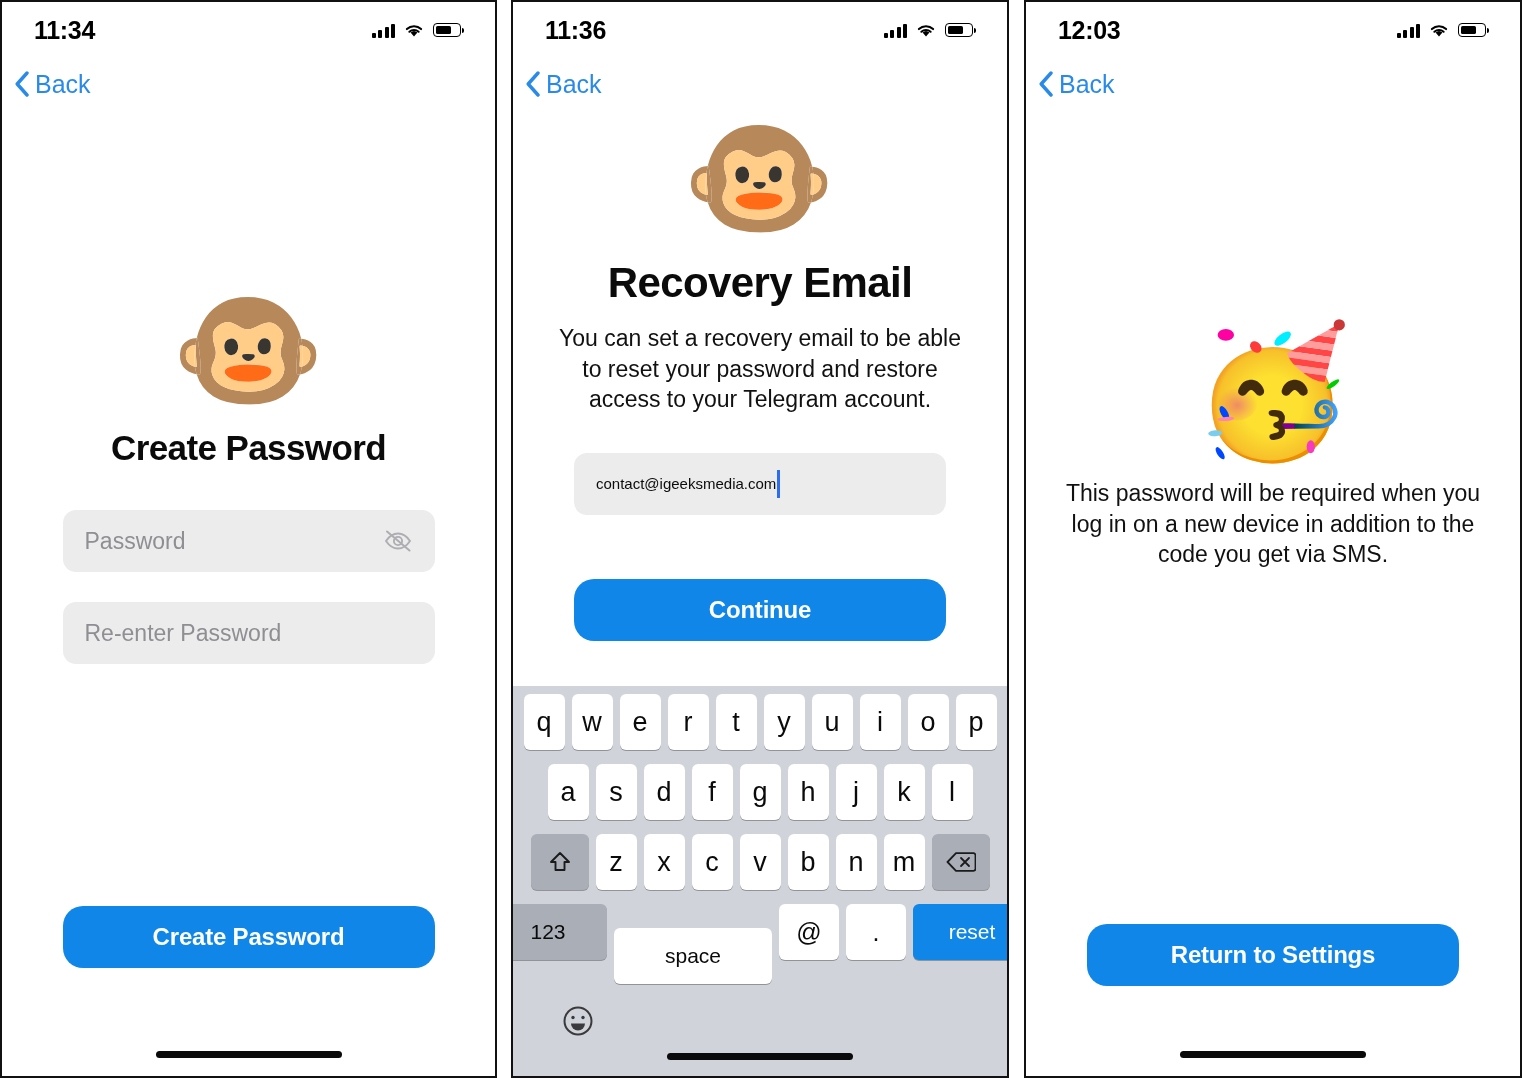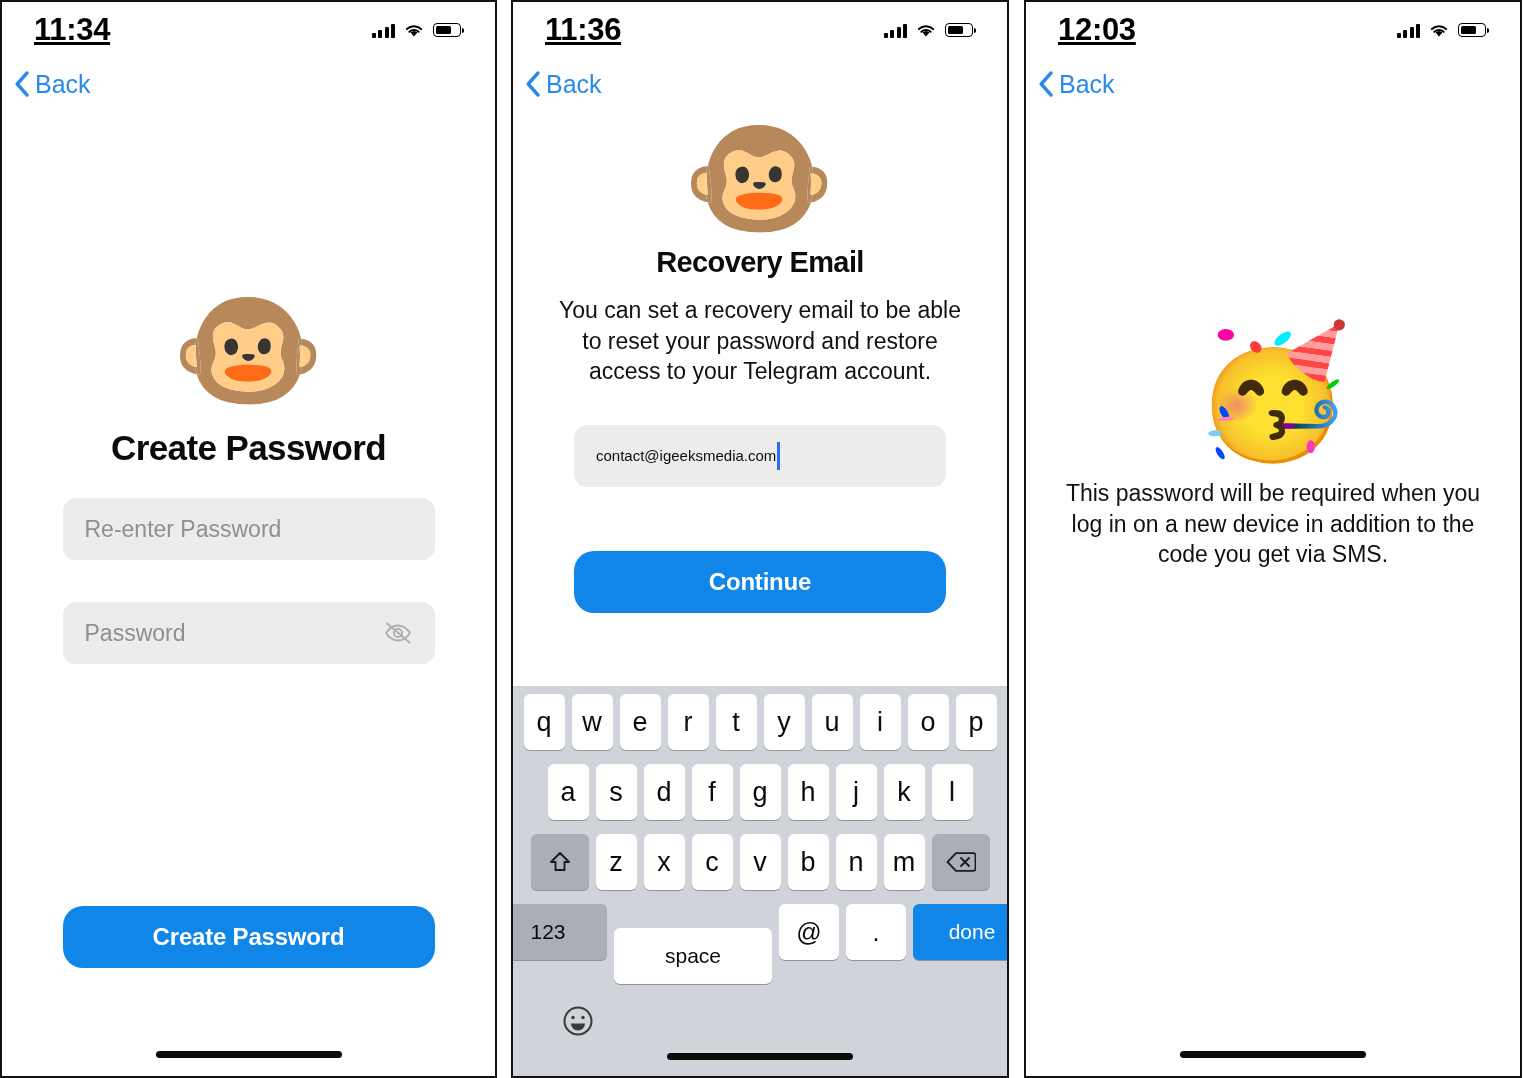--- a/index.html
+++ b/index.html
@@ -47,25 +47,24 @@
   
   .statusbar {
     height: 56px;
     display: flex;
     align-items: center;
     justify-content: space-between;
     padding: 0 34px 0 32px;
     flex: 0 0 auto;
   }
   .status-time {
-    font-size: 31px;
+    font-size: 25px;
     font-weight: bold;
     color: #000;
     letter-spacing: -0.3px;
-    text-decoration: underline;
   }
   .status-icons {
     display: flex;
     align-items: center;
     gap: 9px;
   }
   .signal { display: flex; align-items: flex-end; gap: 2.5px; height: 15px; }
   .signal i {
     display: block;
     width: 4px;
@@ -294,21 +293,21 @@
   }
 
   
   .p1-emoji { margin-top: 178px; font-size: 124px; }
   .p1-title { margin-top: 16px; font-size: 35px; }
   .p1-field-1 { margin-top: 42px; }
   .p1-field-2 { margin-top: 30px; }
   .p1-cta { position: absolute; left: 50%; transform: translateX(-50%); bottom: 108px; }
 
   .p2-emoji { margin-top: 6px; font-size: 124px; }
-  .p2-title { margin-top: 6px; font-size: 29px; }
+  .p2-title { margin-top: 19px; font-size: 42px; }
   .p2-sub   { margin-top: 16px; font-size: 23px; width: 420px; }
   .p2-field { margin-top: 38px; }
   .p2-cta   { margin-top: 64px; }
 
   .p3-emoji { margin-top: 218px; font-size: 128px; }
   .p3-title { margin-top: 16px; font-size: 35px; }
   .p3-sub   { margin-top: 22px; font-size: 23px; width: 420px; }
   .p3-cta   { position: absolute; left: 50%; transform: translateX(-50%); bottom: 90px; }
 </style>
 </head>
@@ -345,31 +344,31 @@
             <path d="M13 2 L3.2 13 L13 24" stroke="#2a8ae8" stroke-width="3.4" fill="none" stroke-linecap="round" stroke-linejoin="round"></path>
           </svg>
           <span>Back</span>
         </button>
       </div>
 
       <div class="content">
         <div class="emoji p1-emoji">🐵</div>
         <div class="title p1-title">Create Password</div>
 
-        <div class="field p1-field-2">
-          <span class="ph">Re-enter Password</span>
-        </div>
-
         <div class="field p1-field-1">
           <span class="ph">Password</span>
           <svg class="eye-slash" viewBox="0 0 30 24">
             <path d="M3 12 C7 6 11.5 4.5 15 4.5 C18.5 4.5 23 6 27 12 C23 18 18.5 19.5 15 19.5 C11.5 19.5 7 18 3 12 Z" stroke="#aeaeb2" stroke-width="1.9" fill="none"></path>
             <circle cx="15" cy="12" r="4.1" stroke="#aeaeb2" stroke-width="1.9" fill="none"></circle>
             <path d="M4 2.5 L26.5 21.5" stroke="#aeaeb2" stroke-width="2" stroke-linecap="round"></path>
           </svg>
+        </div>
+
+        <div class="field p1-field-2">
+          <span class="ph">Re-enter Password</span>
         </div>
 
         <button class="primary-btn p1-cta">Create Password</button>
       </div>
 
       <div class="home-ind"></div>
     </div>
   </div>
 
   <div class="gap-a"></div>
@@ -461,21 +460,21 @@
               <path d="M10 2.2 L27.5 2.2 a2 2 0 0 1 2 2 L29.5 17.8 a2 2 0 0 1 -2 2 L10 19.8 L1.5 11 Z" fill="none" stroke="#1b1b1b" stroke-width="1.8" stroke-linejoin="round"></path>
               <path d="M15 7 L23 15 M23 7 L15 15" stroke="#1b1b1b" stroke-width="1.8" stroke-linecap="round"></path>
             </svg>
           </div>
         </div>
         <div class="krow r4">
           <div class="key num">123</div>
           <div class="key space">space</div>
           <div class="key at">@</div>
           <div class="key dot">.</div>
-          <div class="key done">done</div>
+          <div class="key done">reset</div>
         </div>
         <div class="kb-bottom">
           <svg class="emoji-key" viewBox="0 0 34 34">
             <circle cx="17" cy="17" r="13.5" fill="none" stroke="#3a3a3c" stroke-width="2"></circle>
             <circle cx="12" cy="13.5" r="1.7" fill="#3a3a3c"></circle>
             <circle cx="22" cy="13.5" r="1.7" fill="#3a3a3c"></circle>
             <path d="M10 19.5 a7 7 0 0 0 14 0 Z" fill="#3a3a3c"></path>
           </svg>
           <div class="kb-home"></div>
         </div>
@@ -514,19 +513,20 @@
           <svg class="chev" viewBox="0 0 16 26">
             <path d="M13 2 L3.2 13 L13 24" stroke="#2a8ae8" stroke-width="3.4" fill="none" stroke-linecap="round" stroke-linejoin="round"></path>
           </svg>
           <span>Back</span>
         </button>
       </div>
 
       <div class="content">
         <div class="emoji p3-emoji">🥳</div>
         <div class="subtitle p3-sub">This password will be required when you log in on a new device in addition to the code you get via SMS.</div>
+        <button class="primary-btn p3-cta">Return to Settings</button>
       </div>
 
       <div class="home-ind"></div>
     </div>
   </div>
 
 </div>
 
 </body></html>

